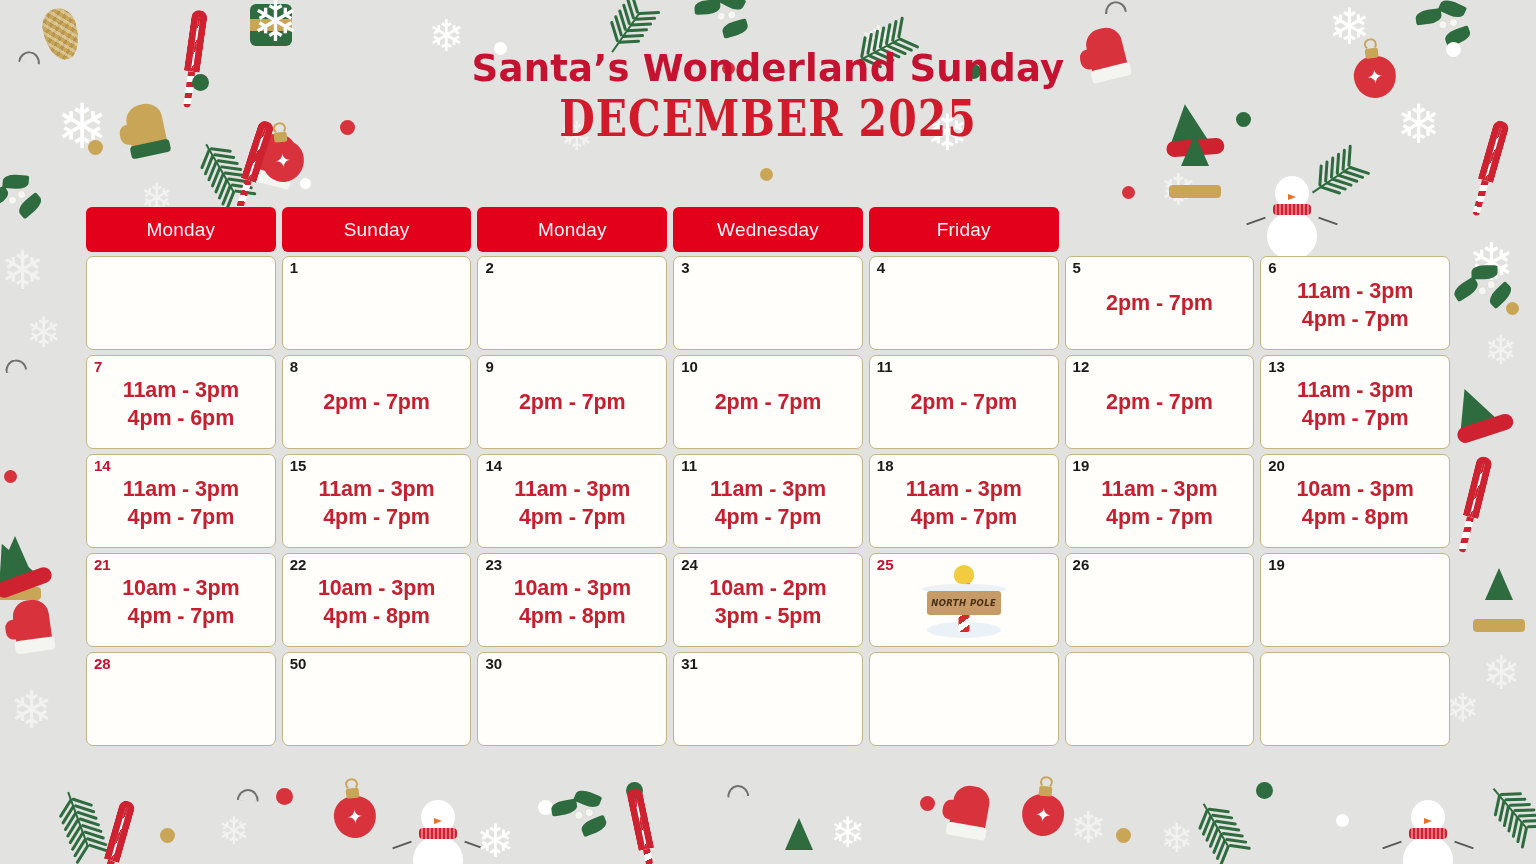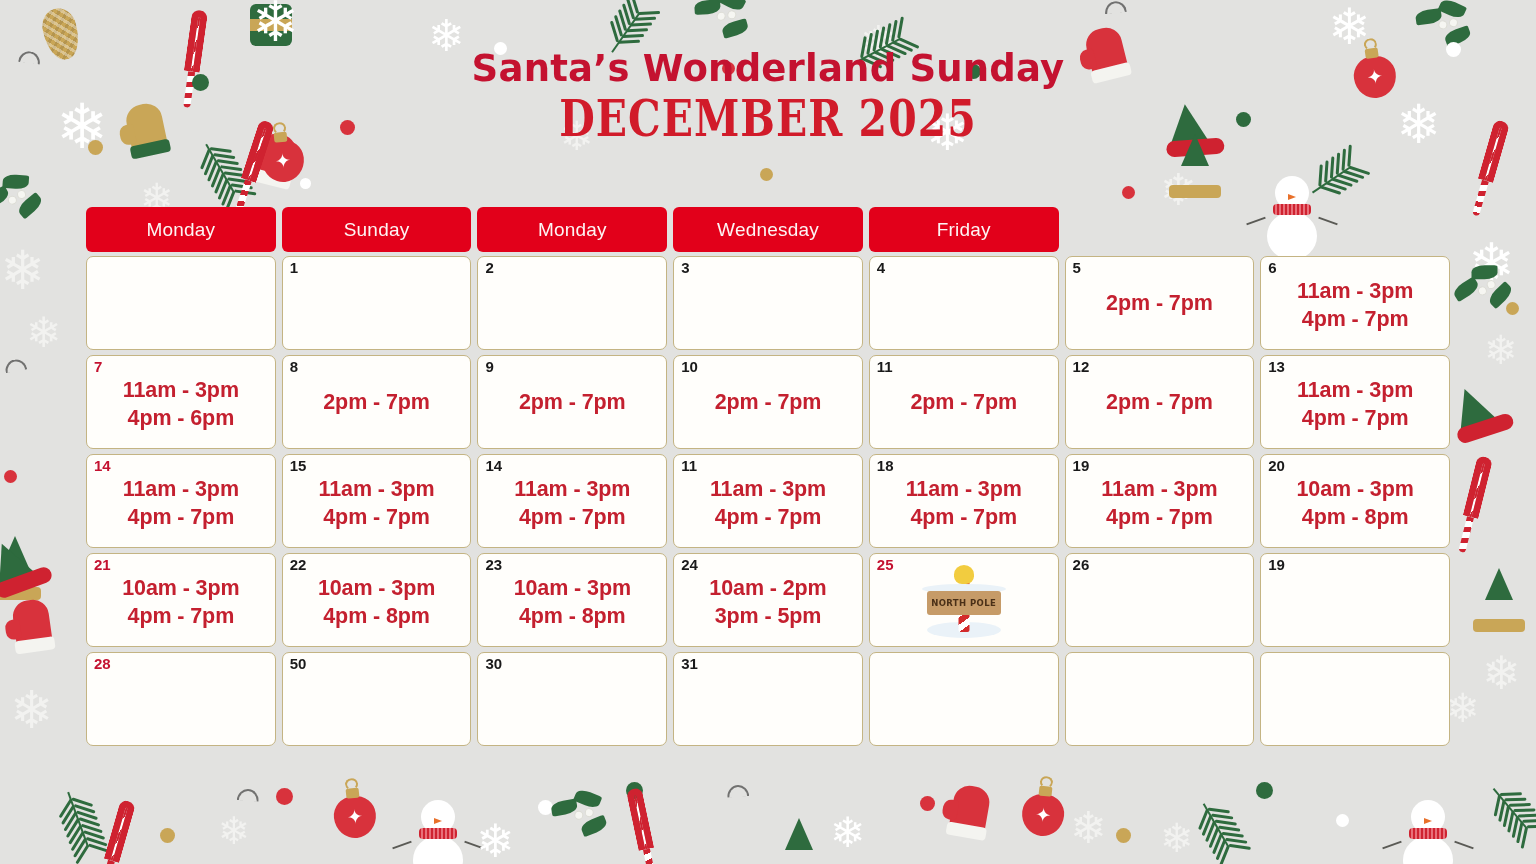--- a/index.html
+++ b/index.html
@@ -340,21 +340,21 @@
     line-height: 1.28;
     letter-spacing: -.1px;
   }
   .hours.single { padding-top: 2px; }
 
   
   .northpole {
     position: absolute;
     left: 50%; top: 50%;
     transform: translate(-50%, -46%);
-    width: 96px; height: 74px;
+    width: 96px; height: 74px; font-style: italic;
   }
   .np-snow {
     position: absolute; left: 50%; bottom: 2px;
     transform: translateX(-50%);
     width: 74px; height: 16px;
     background: #eaf2f8;
     border-radius: 50%;
   }
   .np-pole {
     position: absolute; left: 50%; bottom: 8px;

